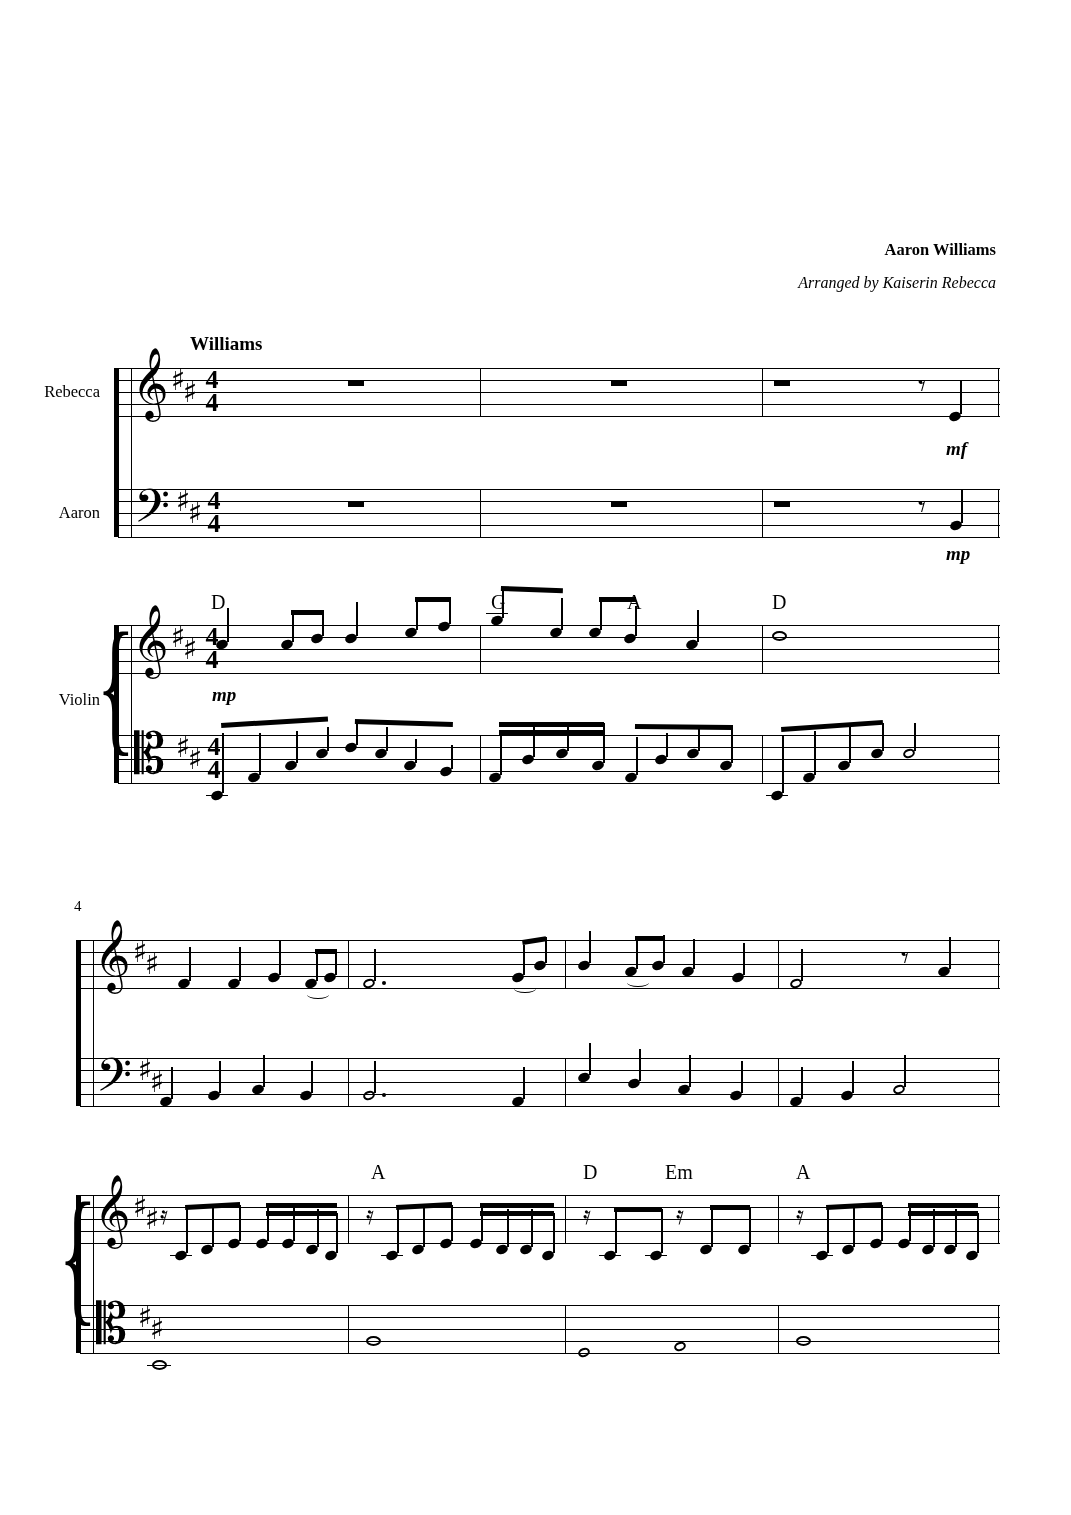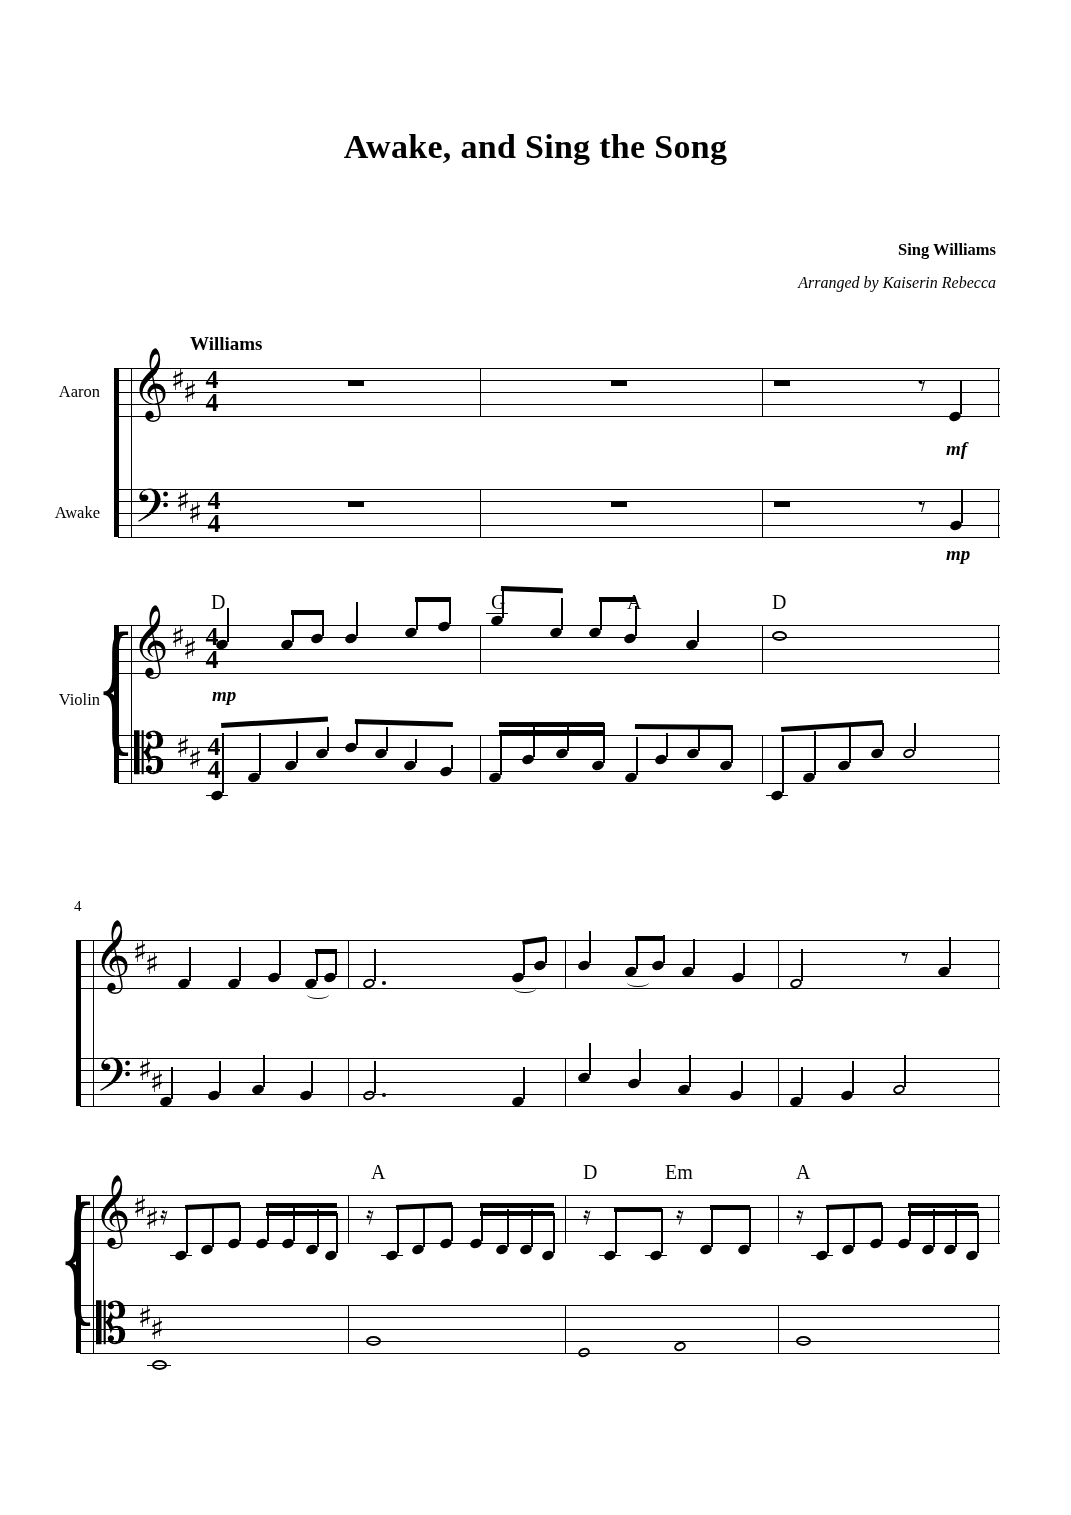--- a/index.html
+++ b/index.html
@@ -211,27 +211,26 @@
     border-bottom: 1.6px solid #000;
     border-radius: 0 0 50% 50%;
     height: 8px;
   }
 </style>
 </head>
 <body>
 
 <div class="page">
 
-  <div class="title">Awake, and Sing the Song</div>
-  <div class="composer">Sing Williams</div>
+  <div class="composer">Aaron Williams</div>
   <div class="arranger">Arranged by Kaiserin Rebecca</div>
   <div class="tempo">Williams</div>
 
-  <div class="instr instr-violin">Aaron</div>
-  <div class="instr instr-viola">Awake</div>
+  <div class="instr instr-violin">Rebecca</div>
+  <div class="instr instr-viola">Aaron</div>
   <div class="instr instr-piano">Violin</div>
 
   <div>
 
     <div class="staff" style="left:118px; top:368px; width:882px;"></div>
     <div class="staff" style="left:118px; top:380px; width:882px;"></div>
     <div class="staff" style="left:118px; top:392px; width:882px;"></div>
     <div class="staff" style="left:118px; top:404px; width:882px;"></div>
     <div class="staff" style="left:118px; top:416px; width:882px;"></div>
 

